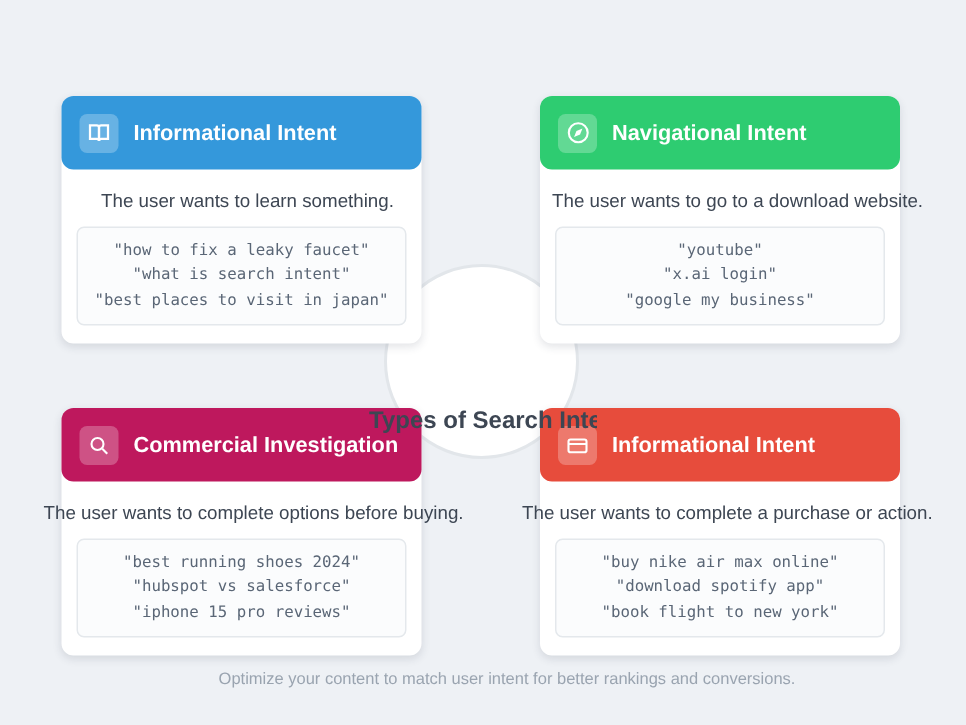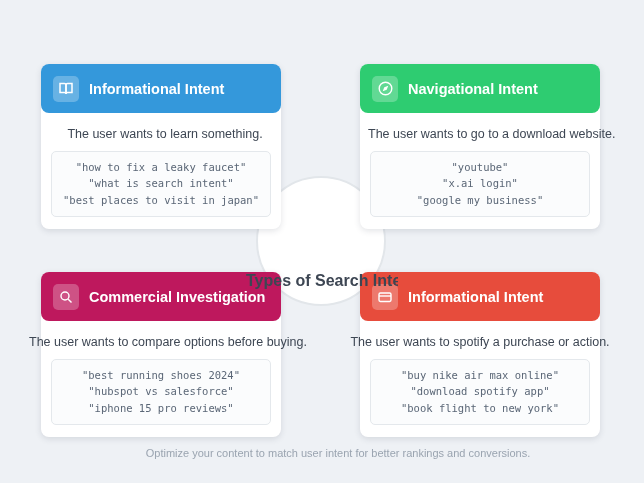--- a/index.html
+++ b/index.html
@@ -178,39 +178,39 @@
   <div class="card" id="card-commercial">
     <div class="card-header" style="background:#be185d;">
       <span class="icon-box">
         <svg width="16" height="16" viewBox="0 0 16 16" fill="none" stroke="#ffffff" stroke-width="1.4">
           <circle cx="7" cy="7" r="4"></circle>
           <path d="M10.2 10.2 13.5 13.5"></path>
         </svg>
       </span>
       <span class="title">Commercial Investigation</span>
     </div>
-    <div class="card-desc">The user wants to compare options before buying.</div>
+    <div class="card-desc">The user wants to complete options before buying.</div>
     <div class="examples">
       <div class="ex">"best running shoes 2024"</div>
       <div class="ex">"hubspot vs salesforce"</div>
       <div class="ex">"iphone 15 pro reviews"</div>
     </div>
   </div>
 
   <div class="card" id="card-transactional">
     <div class="card-header" style="background:#e74c3c;">
       <span class="icon-box">
         <svg width="16" height="16" viewBox="0 0 16 16" fill="none" stroke="#ffffff" stroke-width="1.4">
           <rect x="2" y="4" width="12" height="8.5" rx="1.4"></rect>
           <path d="M2 7h12"></path>
         </svg>
       </span>
       <span class="title">Informational Intent</span>
     </div>
-    <div class="card-desc">The user wants to spotify a purchase or action.</div>
+    <div class="card-desc">The user wants to complete a purchase or action.</div>
     <div class="examples">
       <div class="ex">"buy nike air max online"</div>
       <div class="ex">"download spotify app"</div>
       <div class="ex">"book flight to new york"</div>
     </div>
   </div>
 
   <div class="footer-note">Optimize your content to match user intent for better rankings and conversions.</div>
 </div>
 

